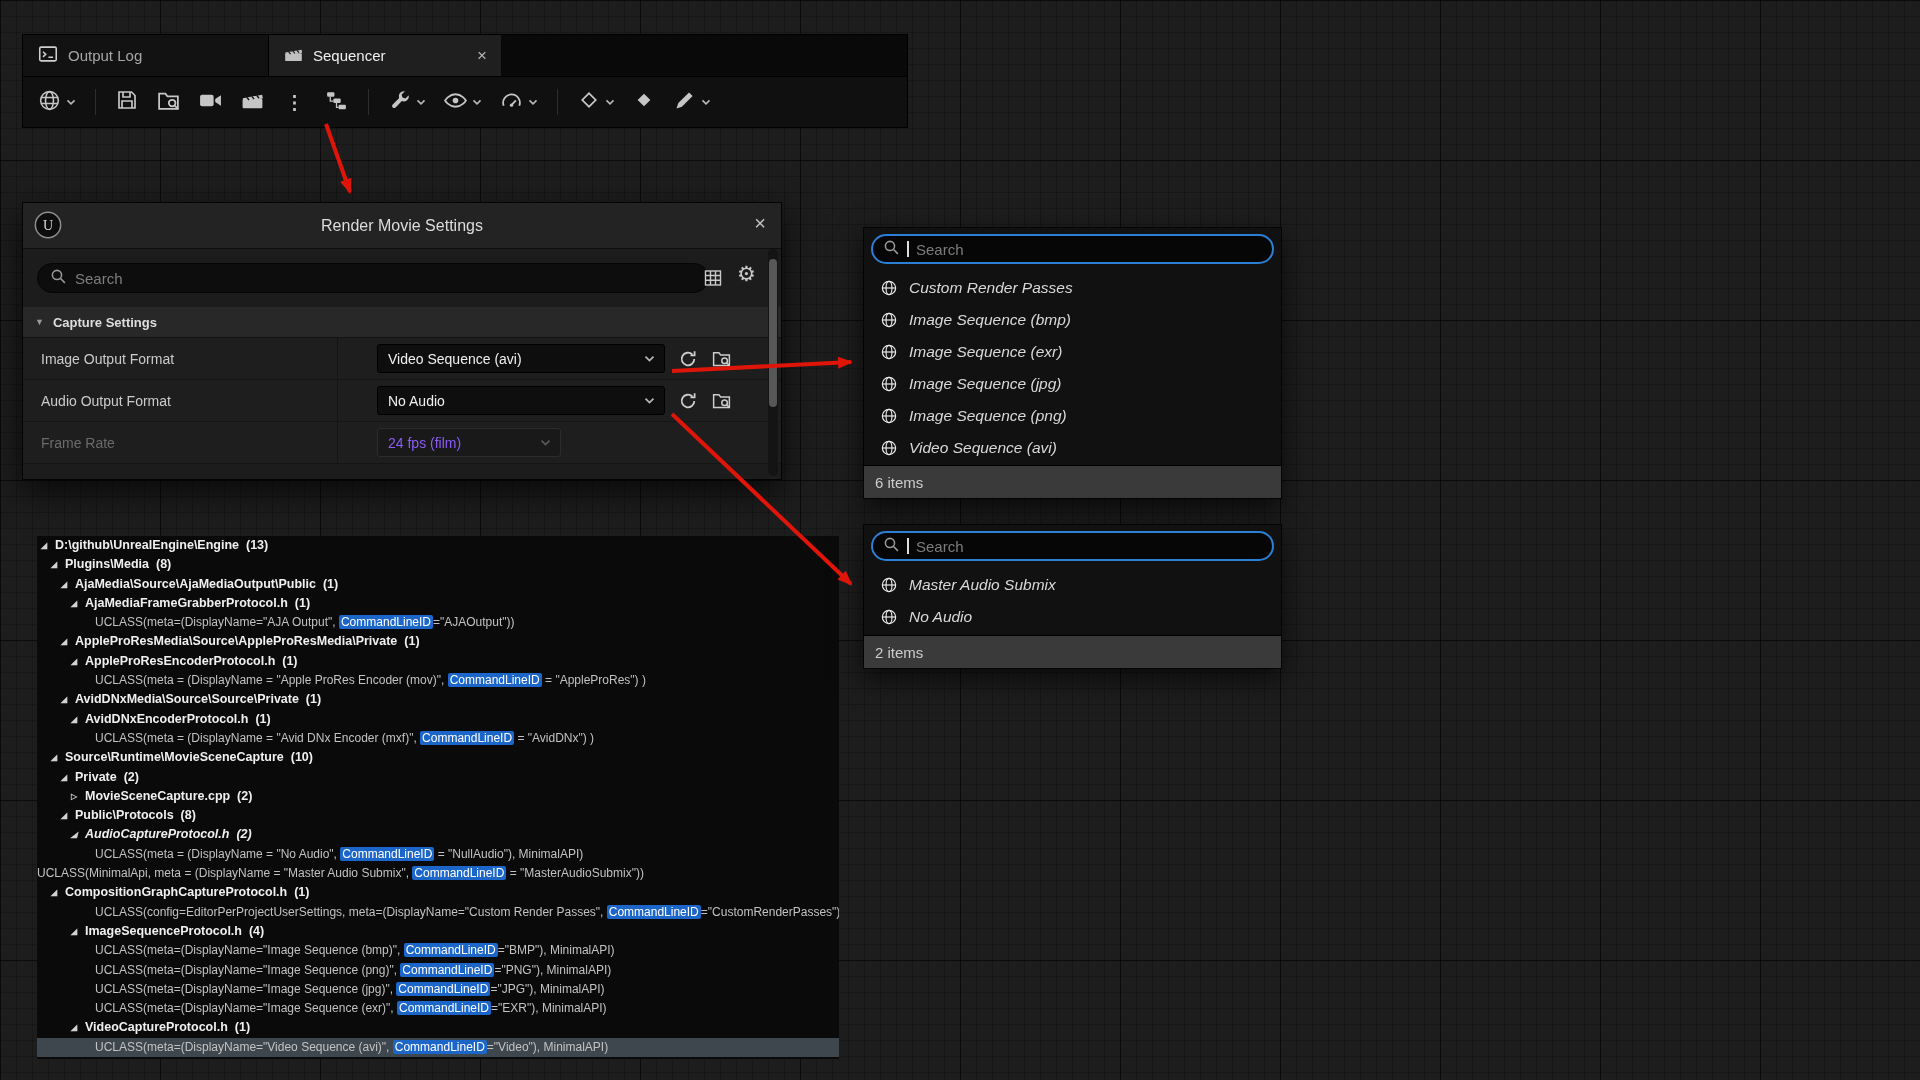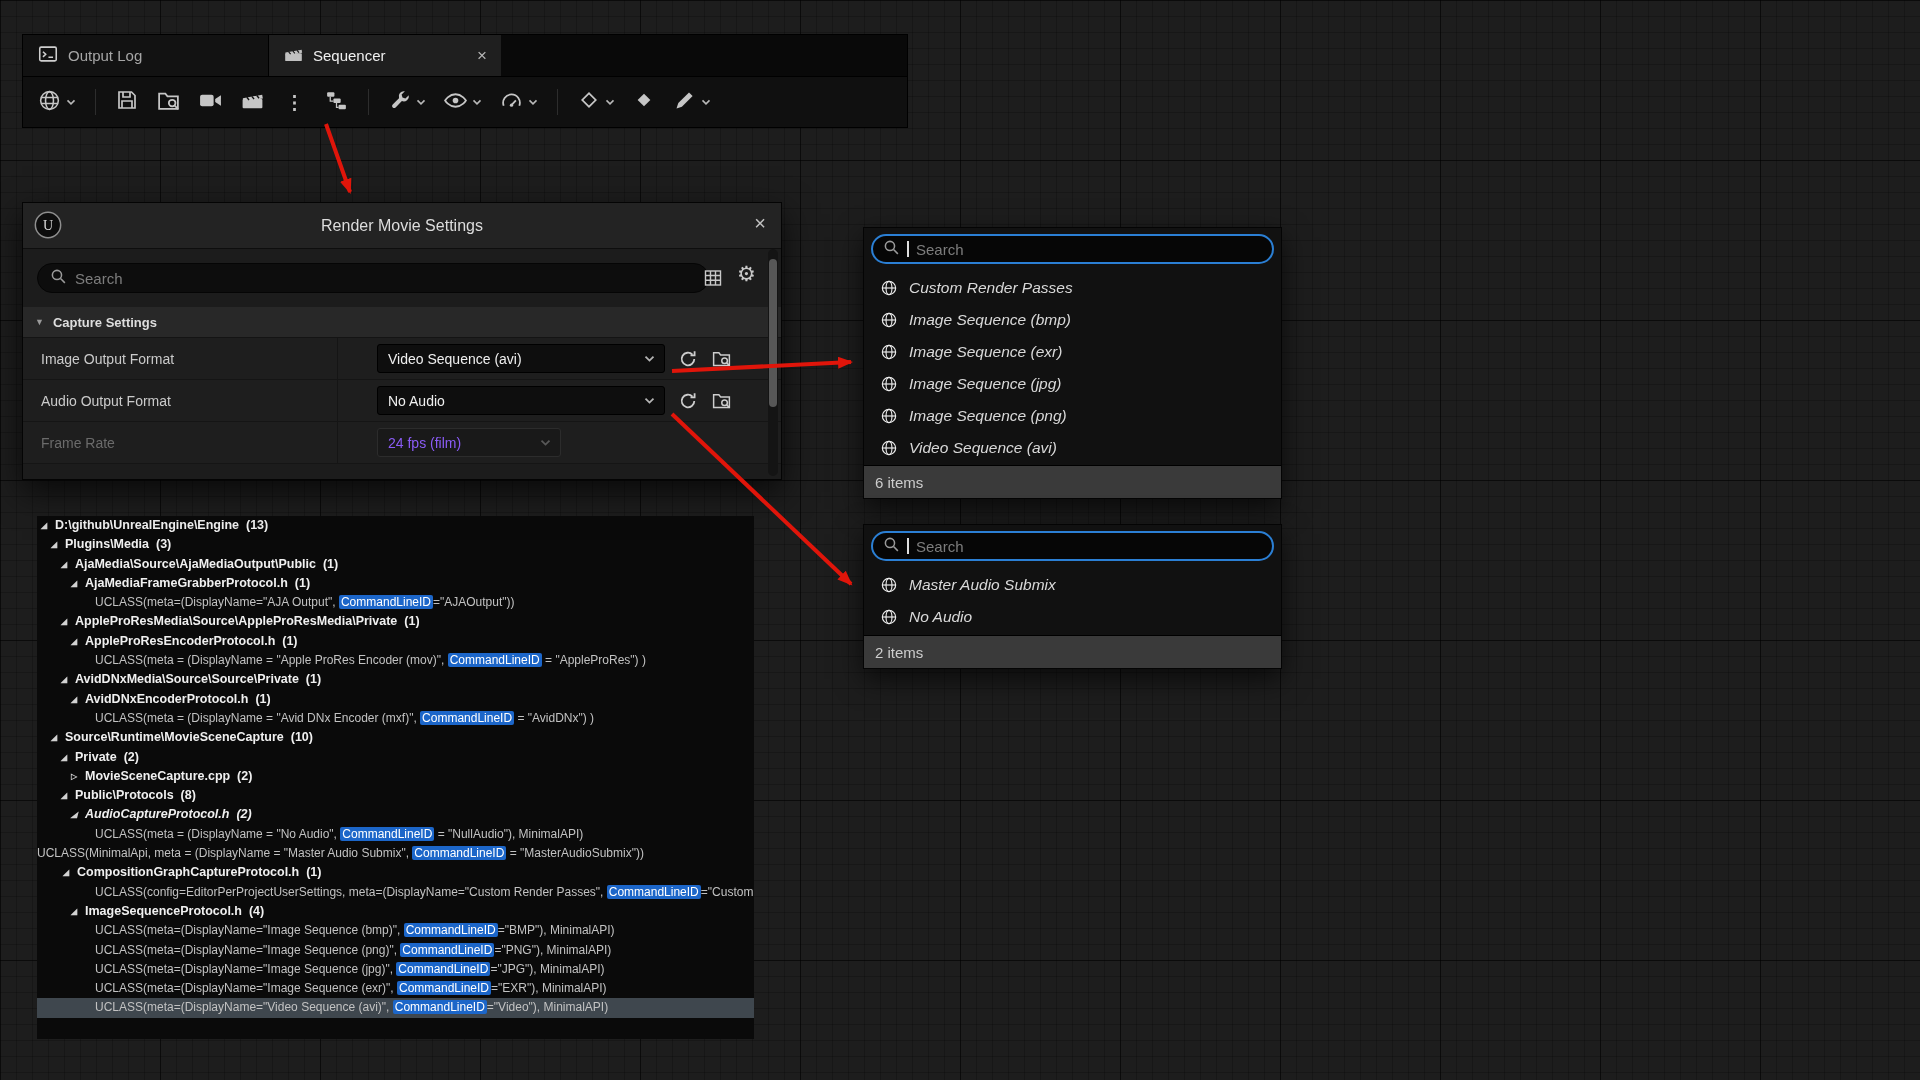--- a/index.html
+++ b/index.html
@@ -66,21 +66,21 @@
     background:#060606;border:2px solid #2b7fd4;display:flex;align-items:center;gap:7px;padding:0 10px;color:#9a9a9a;}
   .caret{width:2px;height:16px;background:#dedede;}
   .popup-list{position:absolute;top:44px;left:0;right:0;font-style:italic;}
   .popup-item{height:32px;display:flex;align-items:center;gap:11px;padding-left:16px;}
   .pi-icon{display:flex;align-items:center;}
   .pi-label{color:#d9d9d9;font-size:15.5px;white-space:nowrap;}
   .popup-footer{position:absolute;left:0;right:0;bottom:0;height:32px;background:#3a3a3a;border-top:1px solid #000;
     display:flex;align-items:center;padding-left:11px;color:#cdcdcd;font-size:15px;}
 
   
-  .findpanel{position:absolute;left:37px;top:516px;width:717px;height:523px;background:#0a0a0a;z-index:4;overflow:hidden;}
+  .findpanel{position:absolute;left:37px;top:536px;width:802px;height:523px;background:#0a0a0a;z-index:4;overflow:hidden;}
   .fr-row{height:19.3px;line-height:19.3px;white-space:pre;overflow:hidden;box-sizing:border-box;}
   .fr-header{font-weight:bold;color:#f0f0f0;font-size:12.5px;}
   .fr-code{color:#c2c2c2;font-size:12px;}
   .fr-tri{display:inline-block;width:14px;font-size:8px;color:#d2d2d2;vertical-align:1px;}
   .fr-hl{background:#1c66c9;color:#fff;border-radius:2px;padding:0 2px;}
   .fr-selected{background:#3f474e;}
 
   
   .arrows{position:absolute;left:0;top:0;z-index:40;pointer-events:none;}
 </style>
@@ -423,44 +423,45 @@
             </svg>
           </span>
           <span class="pi-label">No Audio</span>
         </div>
       </div>
     <div class="popup-footer">2 items</div>
   </div>
 
   <div class="findpanel">
       <div class="fr-row fr-header" style="padding-left: 4px;"><span class="fr-tri">◢</span><span>D:\github\UnrealEngine\Engine  (13)</span></div>
-      <div class="fr-row fr-header" style="padding-left: 14px;"><span class="fr-tri">◢</span><span>Plugins\Media  (3)</span></div>
+      <div class="fr-row fr-header" style="padding-left: 14px;"><span class="fr-tri">◢</span><span>Plugins\Media  (8)</span></div>
       <div class="fr-row fr-header" style="padding-left: 24px;"><span class="fr-tri">◢</span><span>AjaMedia\Source\AjaMediaOutput\Public  (1)</span></div>
       <div class="fr-row fr-header" style="padding-left: 34px;"><span class="fr-tri">◢</span><span>AjaMediaFrameGrabberProtocol.h  (1)</span></div>
       <div class="fr-row fr-code" style="padding-left: 58px;"><span>UCLASS(meta=(DisplayName="AJA Output", </span><span class="fr-hl">CommandLineID</span><span>="AJAOutput"))</span></div>
       <div class="fr-row fr-header" style="padding-left: 24px;"><span class="fr-tri">◢</span><span>AppleProResMedia\Source\AppleProResMedia\Private  (1)</span></div>
       <div class="fr-row fr-header" style="padding-left: 34px;"><span class="fr-tri">◢</span><span>AppleProResEncoderProtocol.h  (1)</span></div>
       <div class="fr-row fr-code" style="padding-left: 58px;"><span>UCLASS(meta = (DisplayName = "Apple ProRes Encoder (mov)", </span><span class="fr-hl">CommandLineID</span><span> = "AppleProRes") )</span></div>
       <div class="fr-row fr-header" style="padding-left: 24px;"><span class="fr-tri">◢</span><span>AvidDNxMedia\Source\Source\Private  (1)</span></div>
       <div class="fr-row fr-header" style="padding-left: 34px;"><span class="fr-tri">◢</span><span>AvidDNxEncoderProtocol.h  (1)</span></div>
       <div class="fr-row fr-code" style="padding-left: 58px;"><span>UCLASS(meta = (DisplayName = "Avid DNx Encoder (mxf)", </span><span class="fr-hl">CommandLineID</span><span> = "AvidDNx") )</span></div>
       <div class="fr-row fr-header" style="padding-left: 14px;"><span class="fr-tri">◢</span><span>Source\Runtime\MovieSceneCapture  (10)</span></div>
       <div class="fr-row fr-header" style="padding-left: 24px;"><span class="fr-tri">◢</span><span>Private  (2)</span></div>
       <div class="fr-row fr-header" style="padding-left: 34px;"><span class="fr-tri">▷</span><span>MovieSceneCapture.cpp  (2)</span></div>
       <div class="fr-row fr-header" style="padding-left: 24px;"><span class="fr-tri">◢</span><span>Public\Protocols  (8)</span></div>
       <div class="fr-row fr-header" style="padding-left: 34px; font-style: italic;"><span class="fr-tri">◢</span><span>AudioCaptureProtocol.h  (2)</span></div>
       <div class="fr-row fr-code" style="padding-left: 58px;"><span>UCLASS(meta = (DisplayName = "No Audio", </span><span class="fr-hl">CommandLineID</span><span> = "NullAudio"), MinimalAPI)</span></div>
       <div class="fr-row fr-code" style=""><span>UCLASS(MinimalApi, meta = (DisplayName = "Master Audio Submix", </span><span class="fr-hl">CommandLineID</span><span> = "MasterAudioSubmix"))</span></div>
-      <div class="fr-row fr-header" style="padding-left: 26px;"><span class="fr-tri">◢</span><span>CompositionGraphCaptureProtocol.h  (1)</span></div>
+      <div class="fr-row fr-header" style="padding-left: 14px;"><span class="fr-tri">◢</span><span>CompositionGraphCaptureProtocol.h  (1)</span></div>
       <div class="fr-row fr-code" style="padding-left: 58px;"><span>UCLASS(config=EditorPerProjectUserSettings, meta=(DisplayName="Custom Render Passes", </span><span class="fr-hl">CommandLineID</span><span>="CustomRenderPasses"), MinimalAPI)</span></div>
       <div class="fr-row fr-header" style="padding-left: 34px;"><span class="fr-tri">◢</span><span>ImageSequenceProtocol.h  (4)</span></div>
       <div class="fr-row fr-code" style="padding-left: 58px;"><span>UCLASS(meta=(DisplayName="Image Sequence (bmp)", </span><span class="fr-hl">CommandLineID</span><span>="BMP"), MinimalAPI)</span></div>
       <div class="fr-row fr-code" style="padding-left: 58px;"><span>UCLASS(meta=(DisplayName="Image Sequence (png)", </span><span class="fr-hl">CommandLineID</span><span>="PNG"), MinimalAPI)</span></div>
       <div class="fr-row fr-code" style="padding-left: 58px;"><span>UCLASS(meta=(DisplayName="Image Sequence (jpg)", </span><span class="fr-hl">CommandLineID</span><span>="JPG"), MinimalAPI)</span></div>
       <div class="fr-row fr-code" style="padding-left: 58px;"><span>UCLASS(meta=(DisplayName="Image Sequence (exr)", </span><span class="fr-hl">CommandLineID</span><span>="EXR"), MinimalAPI)</span></div>
+      <div class="fr-row fr-header" style="padding-left: 34px;"><span class="fr-tri">◢</span><span>VideoCaptureProtocol.h  (1)</span></div>
       <div class="fr-row fr-code fr-selected" style="padding-left: 58px;"><span>UCLASS(meta=(DisplayName="Video Sequence (avi)", </span><span class="fr-hl">CommandLineID</span><span>="Video"), MinimalAPI)</span></div>
     </div>
 
   <svg class="arrows" width="1920" height="1080" viewBox="0 0 1920 1080">
     <defs>
       <marker id="ah" markerUnits="userSpaceOnUse" markerWidth="18" markerHeight="14" refX="13" refY="6" orient="auto">
         <polygon points="0 0, 15 6, 0 12" fill="#e0150a"></polygon>
       </marker>
     </defs>
     <line x1="326" y1="124" x2="350" y2="192" stroke="#e0150a" stroke-width="4" marker-end="url(#ah)"></line>

